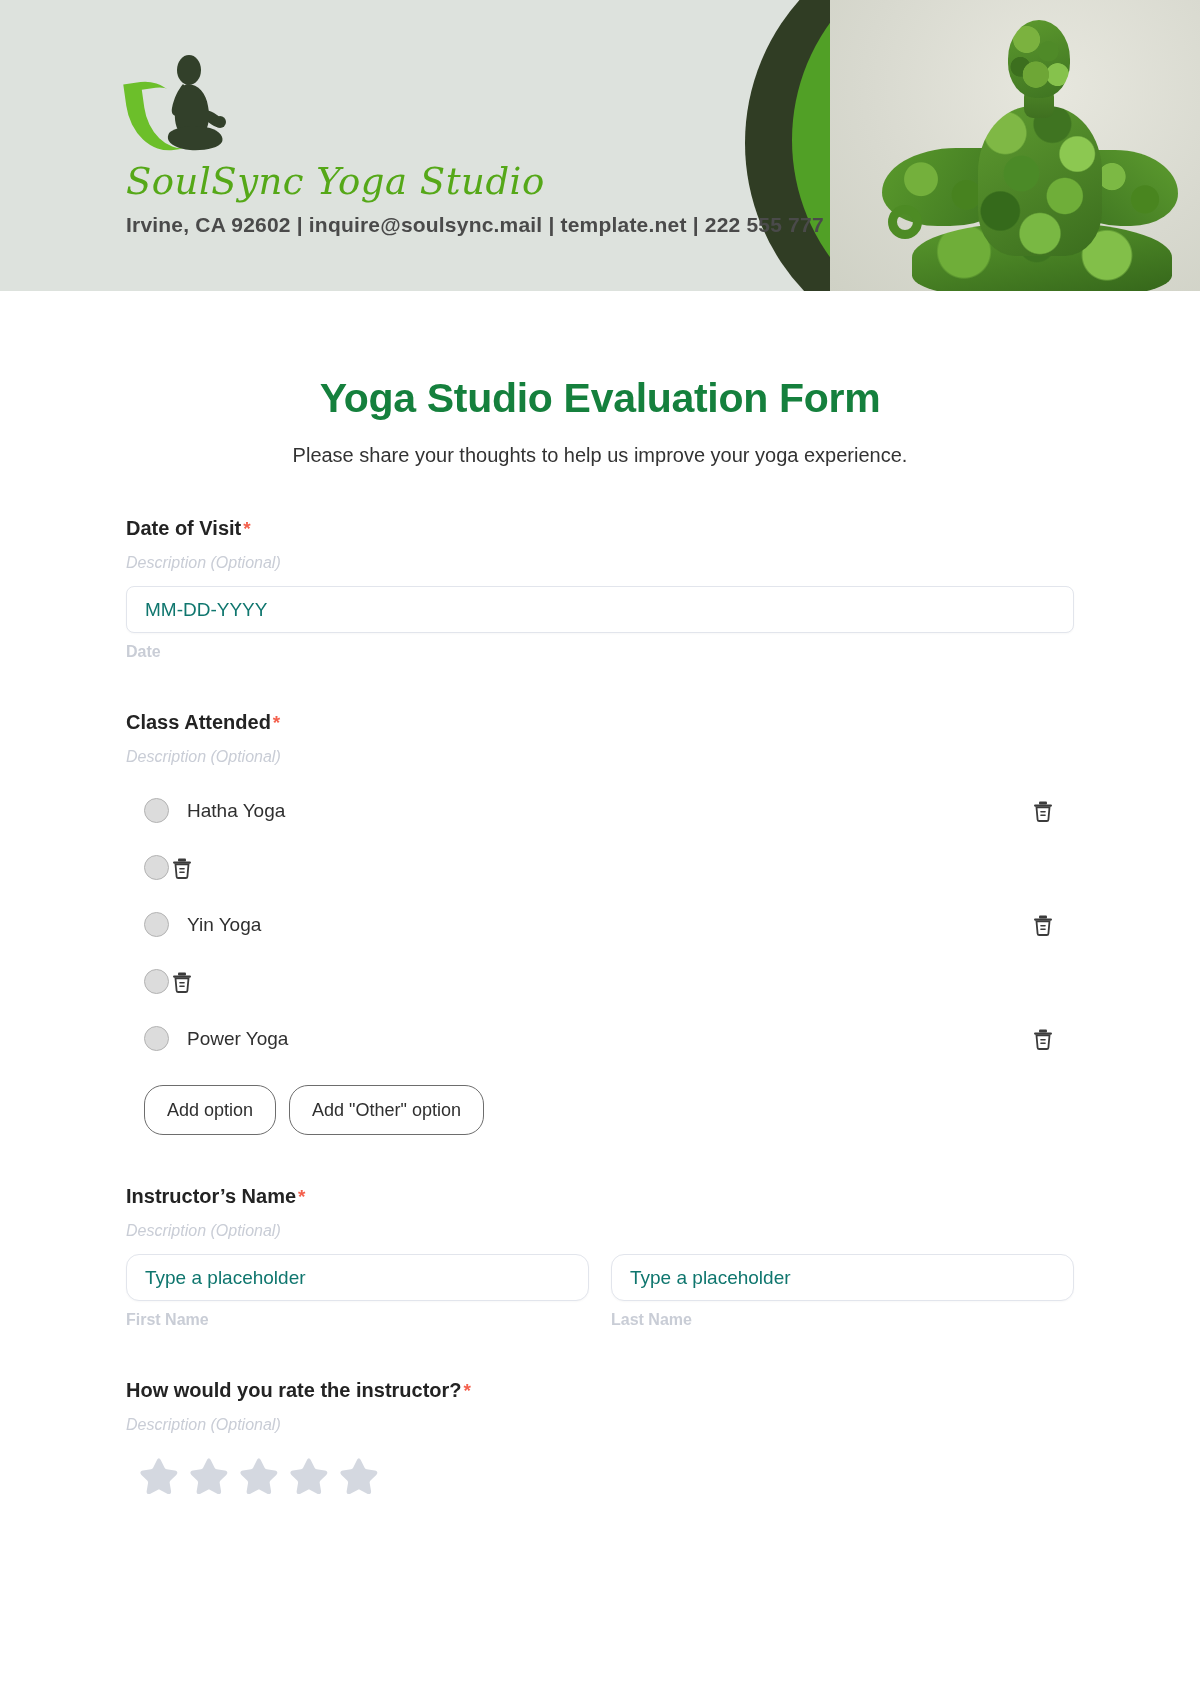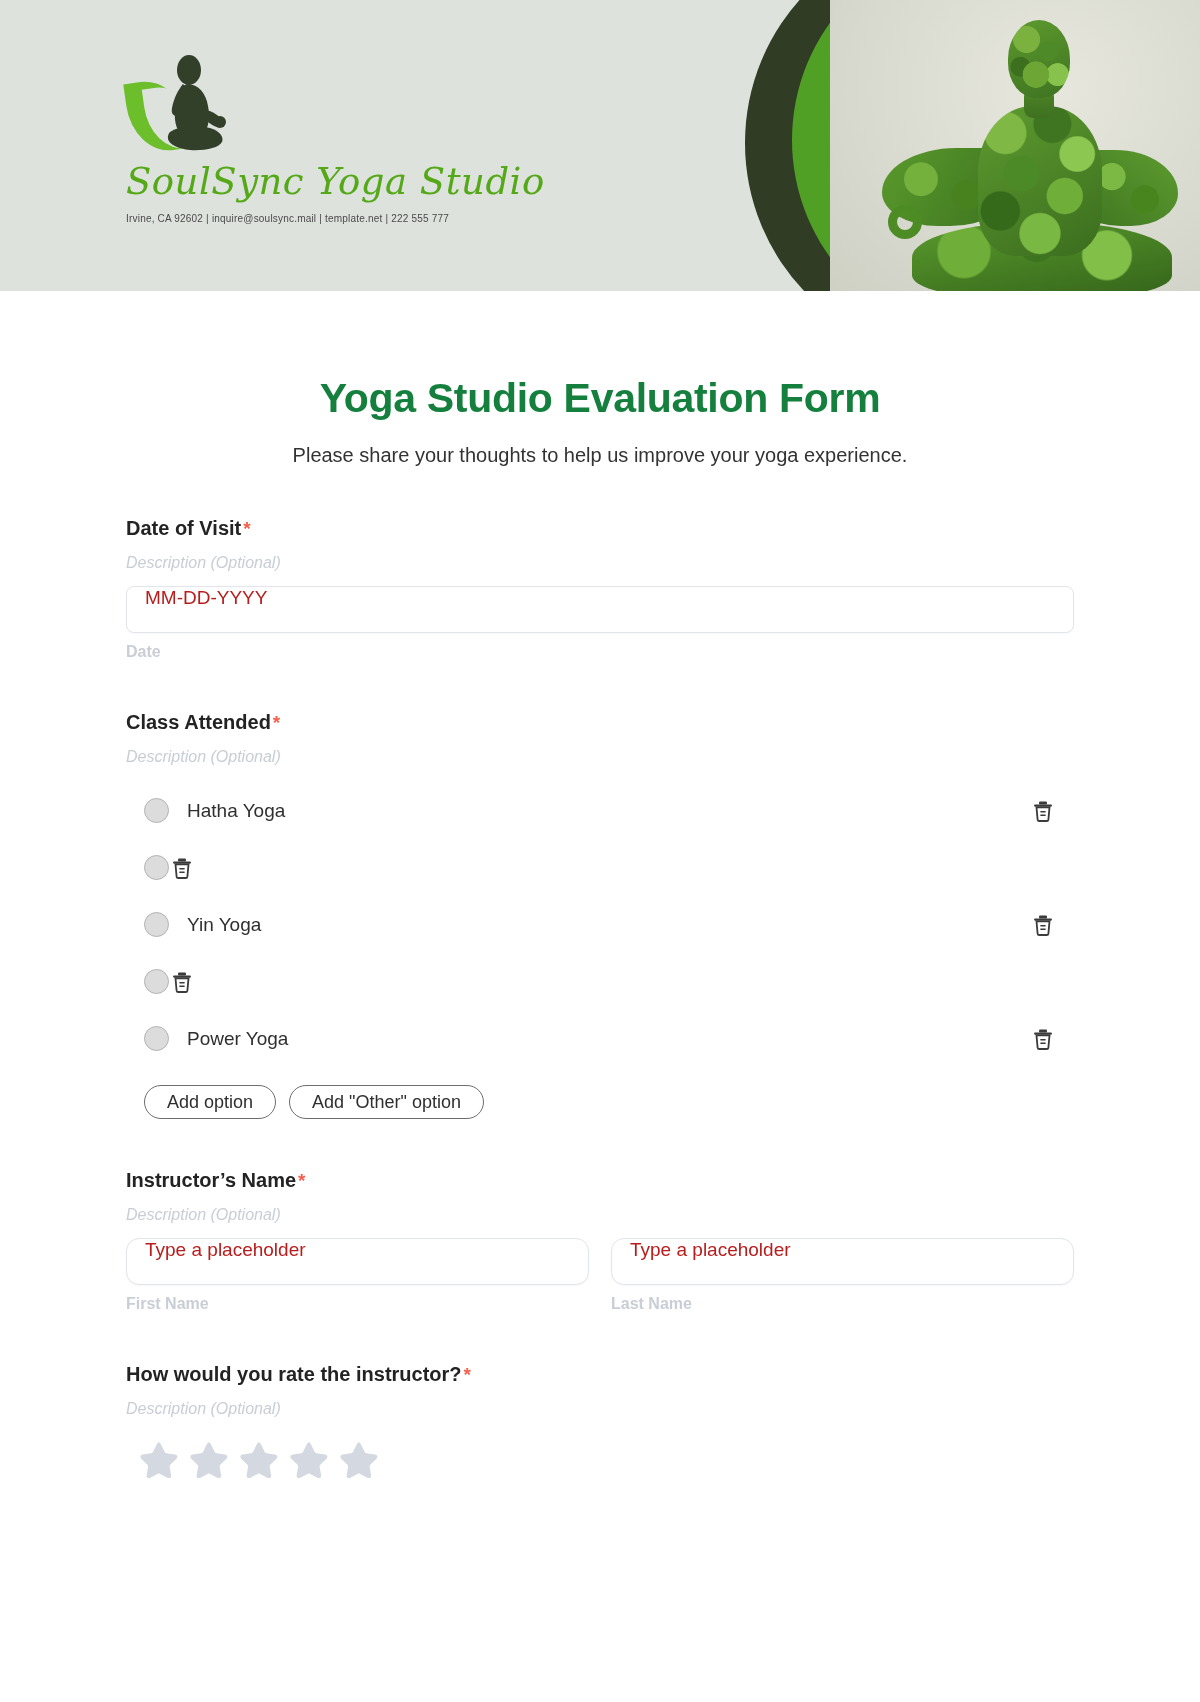--- a/index.html
+++ b/index.html
@@ -185,24 +185,25 @@
     font-family: "DejaVu Serif", serif;
     font-style: italic;
     font-size: 37px;
     font-weight: 400;
     color: #55a818;
     letter-spacing: 0.5px;
     white-space: nowrap;
   }
   .studio-contact {
     margin-top: 10px;
-    font-size: 10px;
+    font-size: 21px;
     color: #4a4a4a;
     letter-spacing: 0.2px;
     white-space: nowrap;
+    font-weight: bold;
   }
 
   
   .form-body {
     position: relative;
     width: 1200px;
     padding: 0 126px;
   }
 
   .form-title {
@@ -242,23 +243,24 @@
   }
 
   .text-input {
     margin-top: 14px;
     width: 100%;
     height: 47px;
     border: 1px solid #e2e5ec;
     border-radius: 8px;
     background: #ffffff;
     display: flex;
+    align-items: center;
     padding: 0 18px;
     font-size: 19px;
-    color: #b91c1c;
+    color: #0f766e;
     box-shadow: 0 1px 2px rgba(0,0,0,0.03);
   }
 
   .sub-label {
     margin-top: 10px;
     font-size: 16px;
     font-weight: bold;
     color: #c9cdd6;
   }
 
@@ -294,21 +296,21 @@
   }
   .trash-btn svg { display: block; }
 
   .add-row {
     display: flex;
     gap: 13px;
     margin-top: 18px;
     padding-left: 18px;
   }
   .pill-btn {
-    height: 34px;
+    height: 50px;
     border: 1px solid #6d6d6d;
     border-radius: 19px;
     background: #ffffff;
     display: flex;
     align-items: center;
     justify-content: center;
     padding: 0 22px;
     font-size: 18px;
     color: #2f2f2f;
     white-space: nowrap;

